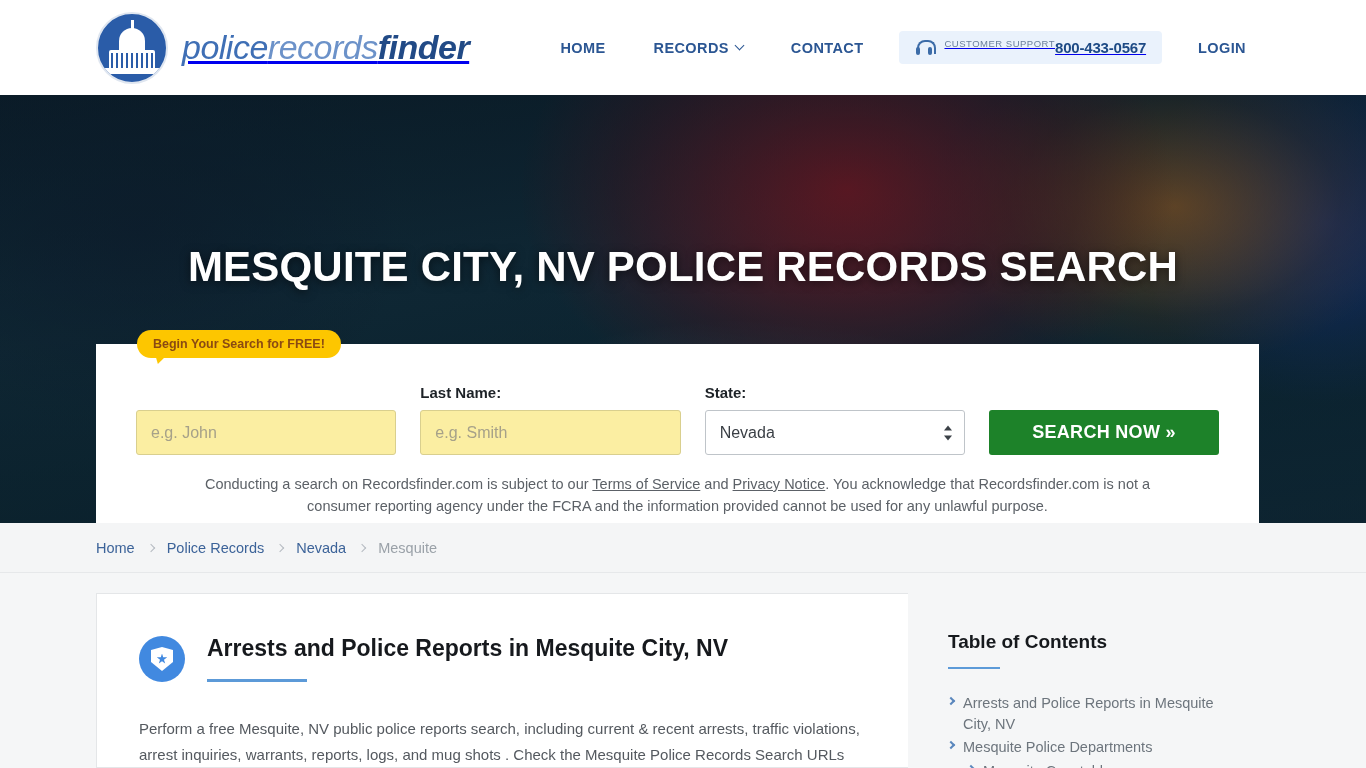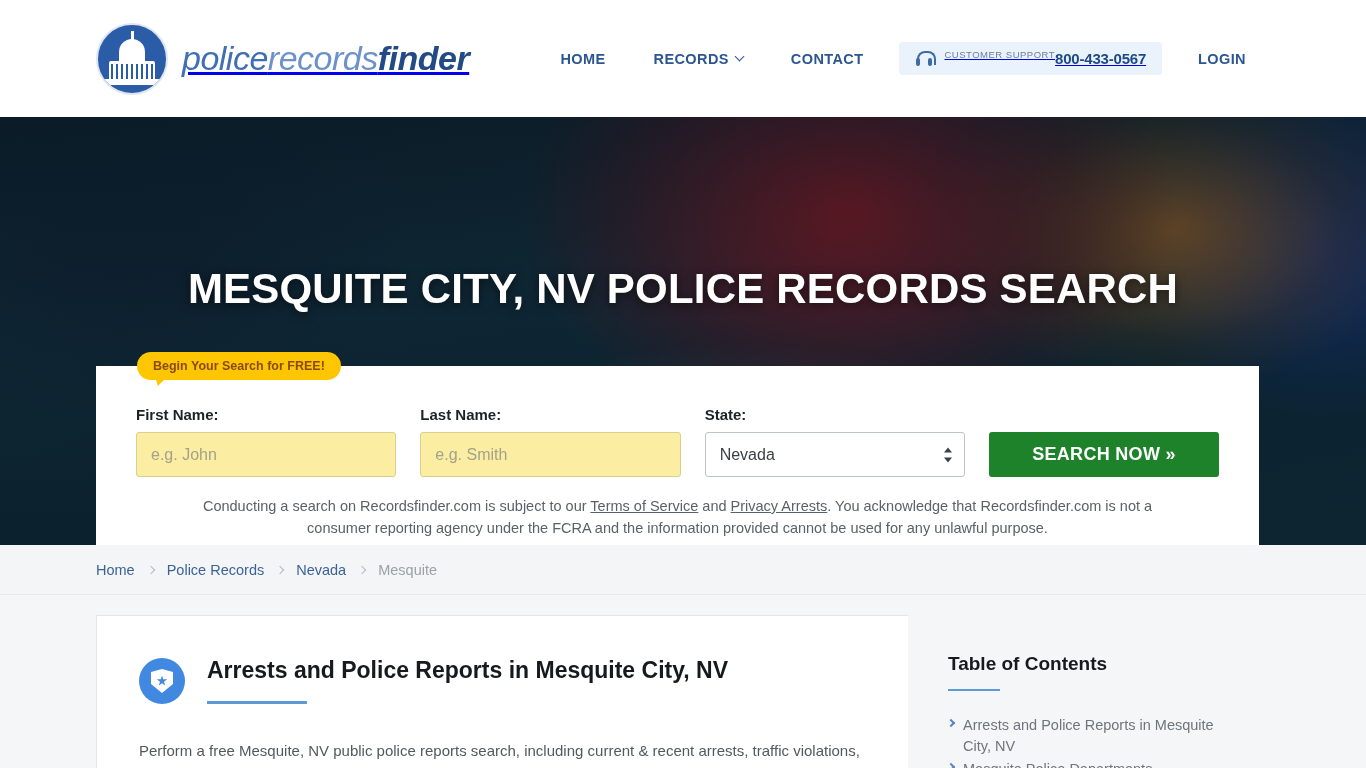--- a/index.html
+++ b/index.html
@@ -6,21 +6,21 @@
   html, body {
     width: 1366px;
     height: 768px;
     overflow: hidden;
     font-family: "Liberation Sans", sans-serif;
     background: #ffffff;
   }
 
   
   .site-header {
-    height: 117px;
+    height: 95px;
     background: #ffffff;
     display: flex;
     align-items: center;
     padding: 0 96px;
     position: relative;
     z-index: 20;
   }
   .logo-block {
     display: flex;
     align-items: center;
@@ -464,21 +464,20 @@
   <div class="hero-bg"></div>
   <div class="hero-veil"></div>
 
   <h1 class="hero-title">MESQUITE CITY, NV POLICE RECORDS SEARCH</h1>
 
   <div class="search-card">
     <div class="free-badge">Begin Your Search for FREE!</div>
 
     <div class="form-row">
       <div class="field fname">
-        <label class="field-label">First Name:</label>
         <input class="text-input" type="text" placeholder="e.g. John" style="">
       </div>
 
       <div class="field lname">
         <label class="field-label">Last Name:</label>
         <input class="text-input" type="text" placeholder="e.g. Smith" style="">
       </div>
 
       <div class="field state">
         <label class="field-label">State:</label>
@@ -486,21 +485,21 @@
           <select class="state-select">
             <option>Nevada</option>
           </select>
           <span class="spinner"></span>
         </div>
       </div>
 
       <button class="search-btn">SEARCH NOW »</button>
     </div>
 
-    <p class="disclaimer"><span>Conducting a search on Recordsfinder.com is subject to our </span><a href="#">Terms of Service</a><span> and </span><a href="#">Privacy Arrests</a><span>. You acknowledge that Recordsfinder.com is not a consumer reporting agency under the FCRA and the information provided cannot be used for any unlawful purpose.</span></p>
+    <p class="disclaimer"><span>Conducting a search on Recordsfinder.com is subject to our </span><a href="#">Terms of Service</a><span> and </span><a href="#">Privacy Notice</a><span>. You acknowledge that Recordsfinder.com is not a consumer reporting agency under the FCRA and the information provided cannot be used for any unlawful purpose.</span></p>
 
   </div>
 </section>
 
 <nav class="breadcrumb-bar">
   <a class="crumb" href="#">Home</a>
   <span class="crumb-sep"></span>
   <a class="crumb" href="#">Police Records</a>
   <span class="crumb-sep"></span>
   <a class="crumb" href="#">Nevada</a>

